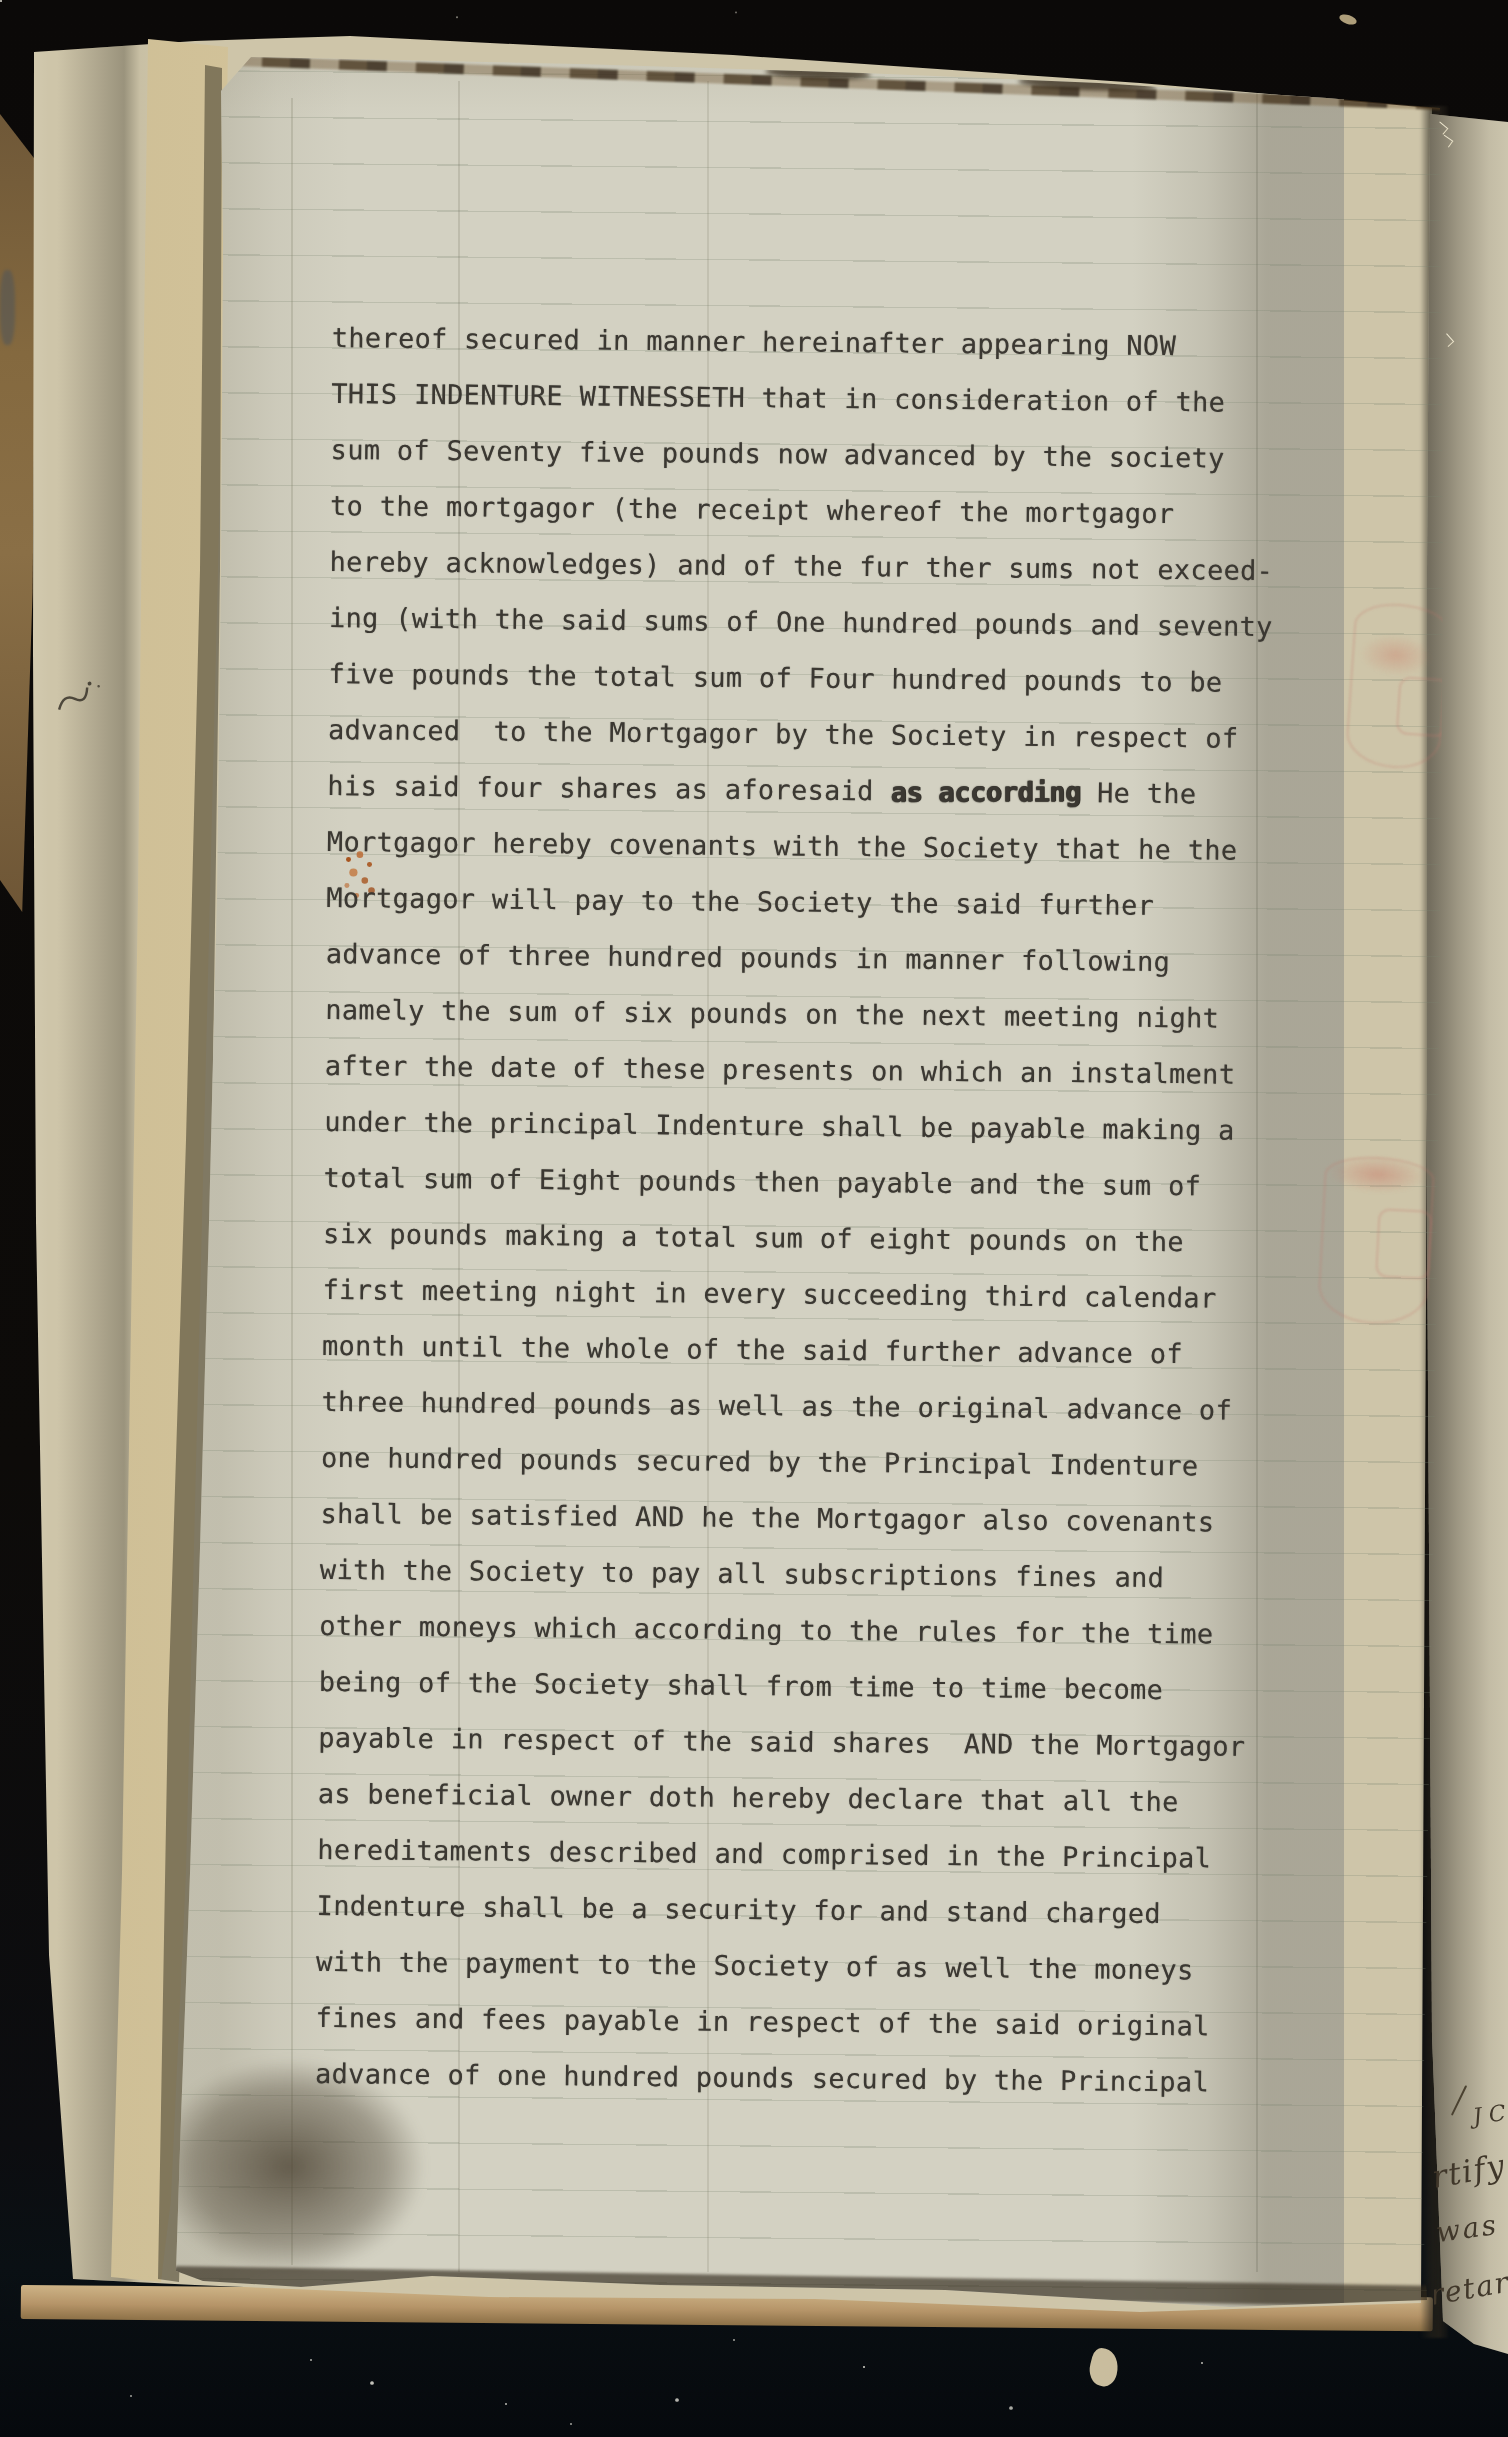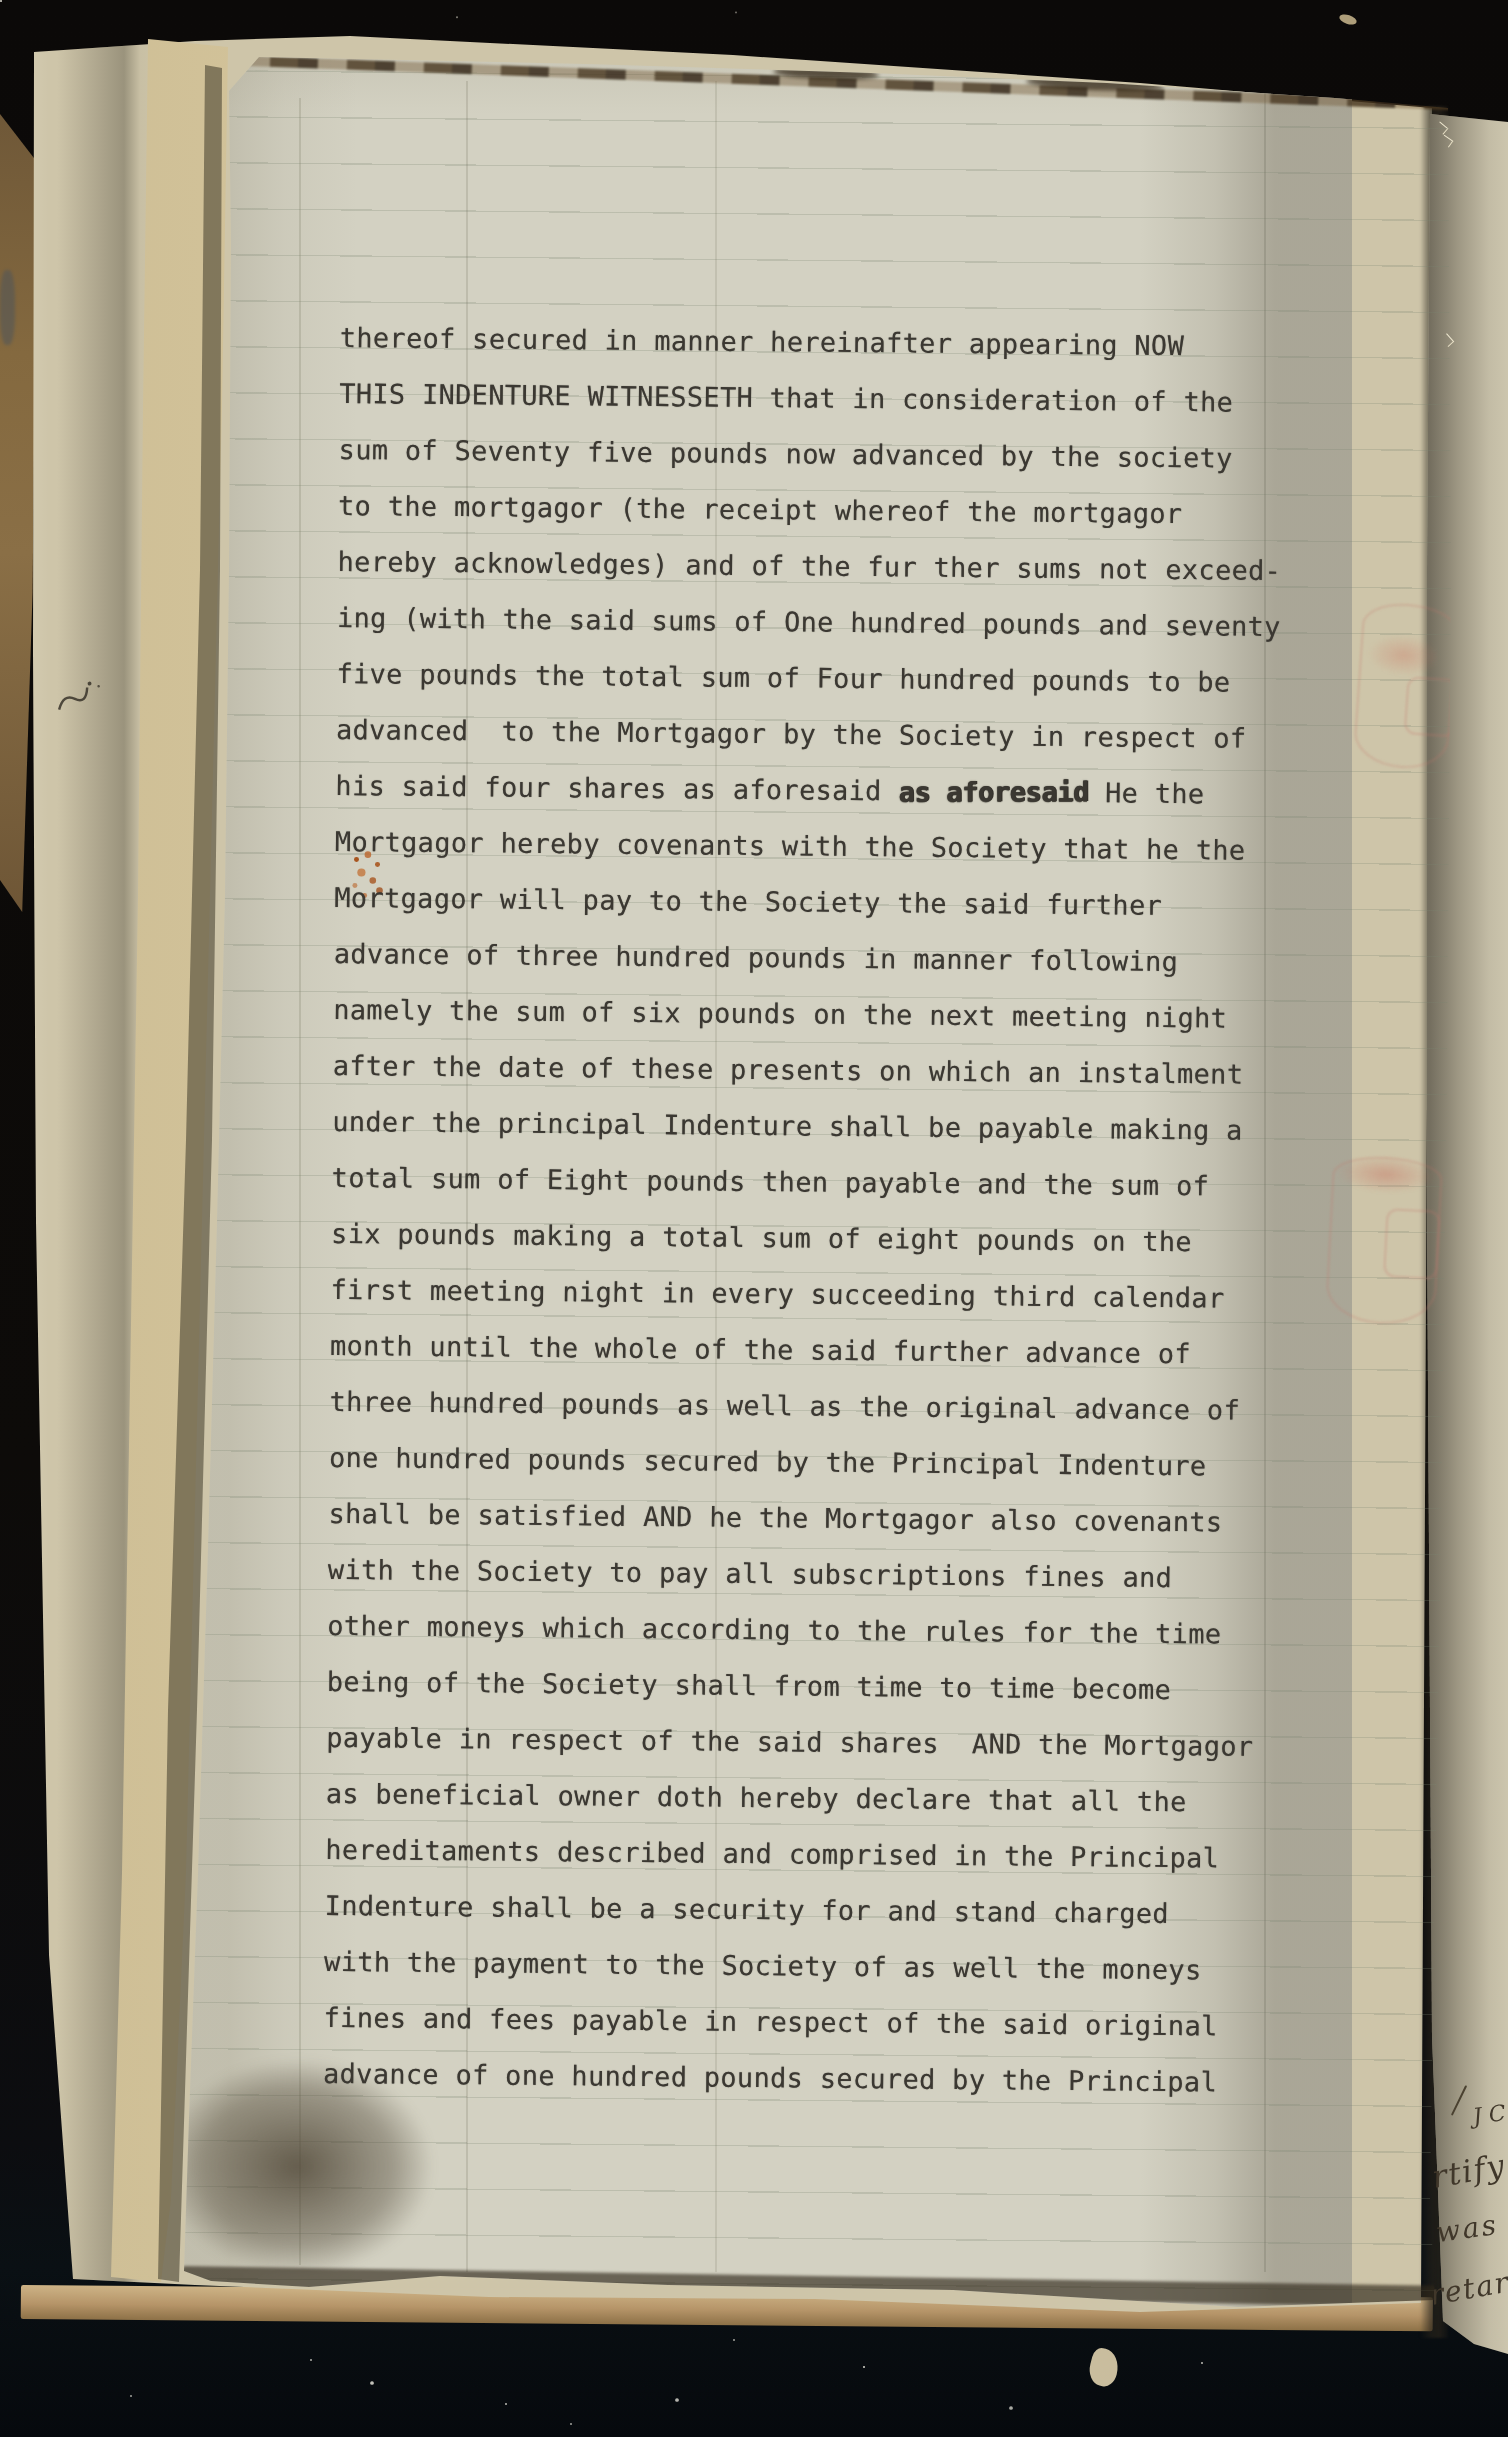--- a/index.html
+++ b/index.html
@@ -71,21 +71,21 @@
   .hand-zone{left:1434px;top:2069px;width:75px;height:269px;overflow:hidden;}
   .hand-tick{position:absolute;left:24.4px;top:14.7px;width:2.4px;height:33px;background:#4a4130;transform:rotate(26deg);border-radius:1.6px;}
   .hand-frag{position:absolute;display:block;font-family:"DejaVu Serif","Liberation Serif",serif;font-style:italic;color:#40372a;white-space:pre;}
   .hand-frag:nth-child(1){left:39px;top:33px;font-size:22px;transform:rotate(-7deg);}
   .hand-frag:nth-child(2){left:-3.3px;top:78px;font-size:31px;transform:rotate(-10deg);letter-spacing:1.6px;}
   .hand-frag:nth-child(3){left:1.6px;top:143px;font-size:28px;transform:rotate(-8deg);letter-spacing:2.4px;}
   .hand-frag:nth-child(4){left:-4.9px;top:199px;font-size:28.5px;transform:rotate(-10deg);letter-spacing:1.6px;}
 
   
   .page{
-    left:16px;top:0;width:1336px;height:2438px;
+    left:8px;top:0;width:1336px;height:2438px;
     background:
       linear-gradient(90deg,rgba(148,142,120,.28) 213px,rgba(148,142,120,.10) 269px,rgba(148,142,120,0) 342px),
       linear-gradient(270deg,rgba(108,102,86,.40) 77px,rgba(112,106,88,.16) 138px,rgba(112,106,88,0) 212px),
       linear-gradient(0deg,rgba(118,112,92,.30) 0,rgba(118,112,92,0) 98px),
       linear-gradient(180deg,rgba(126,118,96,.22) 0,rgba(126,118,96,0) 114px),
       #d3d1c2;
     clip-path:polygon(243px 57px,570px 64px,855px 73px,1091px 83px,1319px 98px,1432px 108px,1435px 570px,1431px 1059px,1425px 1548px,1417px 1996px,1414px 2199px,1419px 2300px,1222px 2307px,937px 2290px,652px 2285px,424px 2276px,293px 2287px,195px 2281px,168px 2271px,173px 2118px,182px 1873px,192px 1548px,201px 1222px,209px 896px,213px 570px,215px 244px,213px 91px);
   }
   .rules{
     position:absolute;left:-8.1px;top:68px;width:1531px;height:2346px;
@@ -205,21 +205,21 @@
 
   <div class="typed">
       <span class="typed-line">thereof secured in manner hereinafter appearing NOW</span>
       <span class="typed-line">THIS INDENTURE WITNESSETH that in consideration of the</span>
       <span class="typed-line">sum of Seventy five pounds now advanced by the society</span>
       <span class="typed-line">to the mortgagor (the receipt whereof the mortgagor</span>
       <span class="typed-line">hereby acknowledges) and of the fur ther sums not exceed-</span>
       <span class="typed-line">ing (with the said sums of One hundred pounds and seventy</span>
       <span class="typed-line">five pounds the total sum of Four hundred pounds to be</span>
       <span class="typed-line">advanced  to the Mortgagor by the Society in respect of</span>
-      <span class="typed-line"><span class="pre">his said four shares as aforesaid </span><span class="struck">as aforesaid</span><span class="post"> He the</span></span>
+      <span class="typed-line"><span class="pre">his said four shares as aforesaid </span><span class="struck">as according</span><span class="post"> He the</span></span>
       <span class="typed-line">Mortgagor hereby covenants with the Society that he the</span>
       <span class="typed-line">Mortgagor will pay to the Society the said further</span>
       <span class="typed-line">advance of three hundred pounds in manner following</span>
       <span class="typed-line">namely the sum of six pounds on the next meeting night</span>
       <span class="typed-line">after the date of these presents on which an instalment</span>
       <span class="typed-line">under the principal Indenture shall be payable making a</span>
       <span class="typed-line">total sum of Eight pounds then payable and the sum of</span>
       <span class="typed-line">six pounds making a total sum of eight pounds on the</span>
       <span class="typed-line">first meeting night in every succeeding third calendar</span>
       <span class="typed-line">month until the whole of the said further advance of</span>

